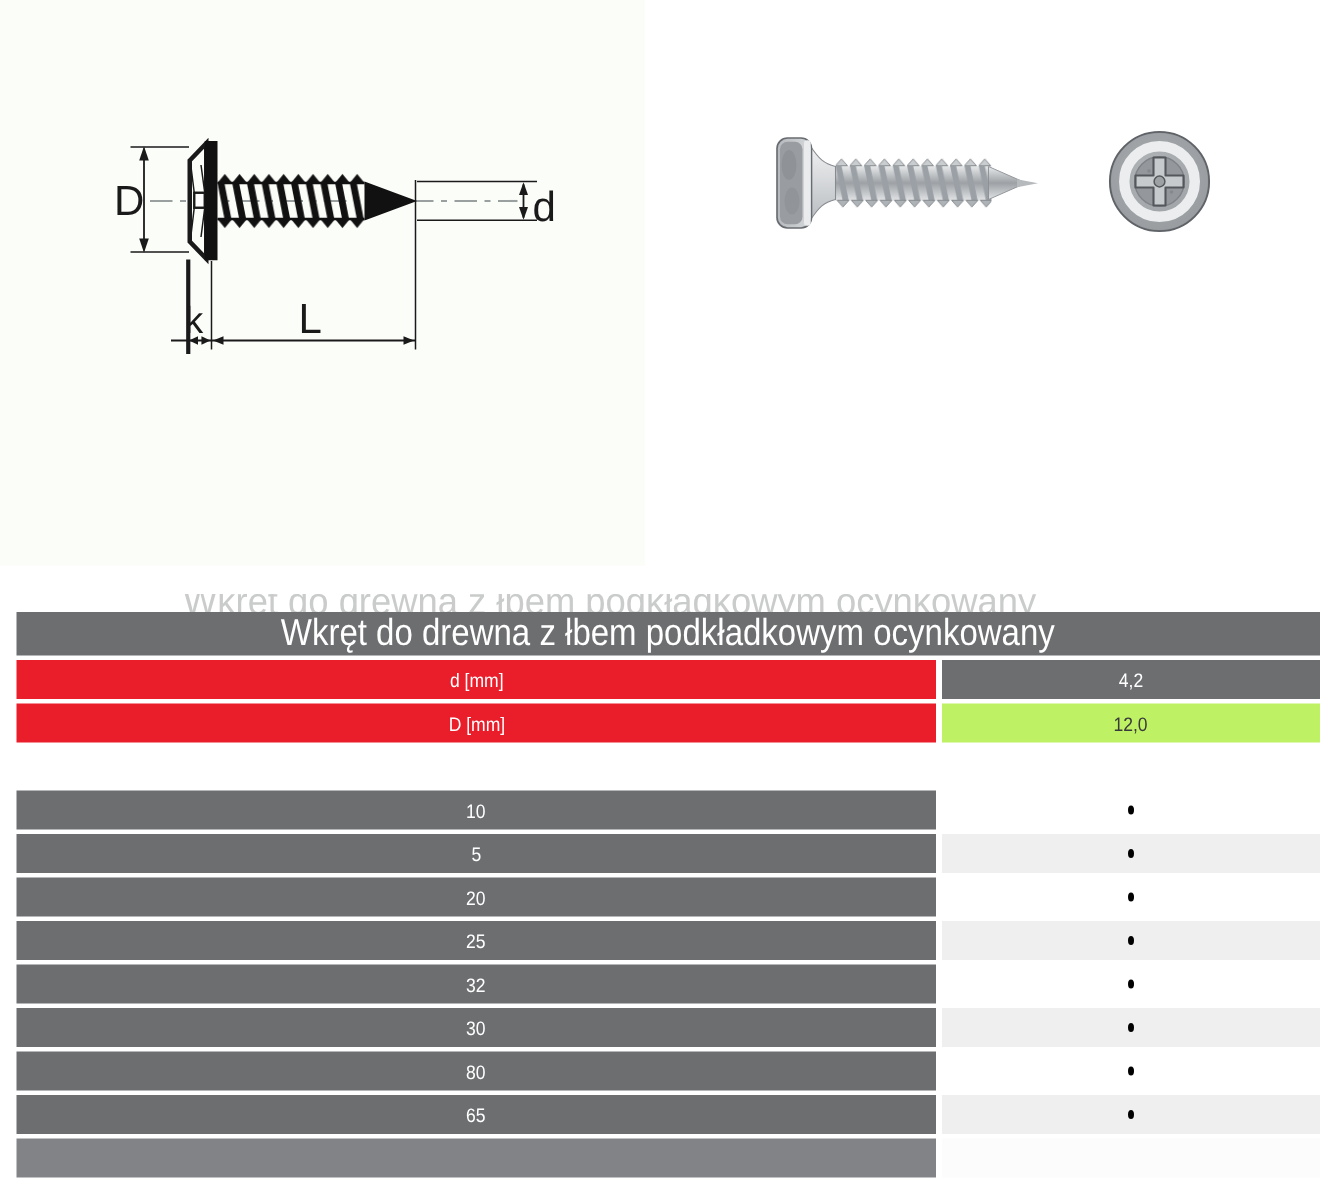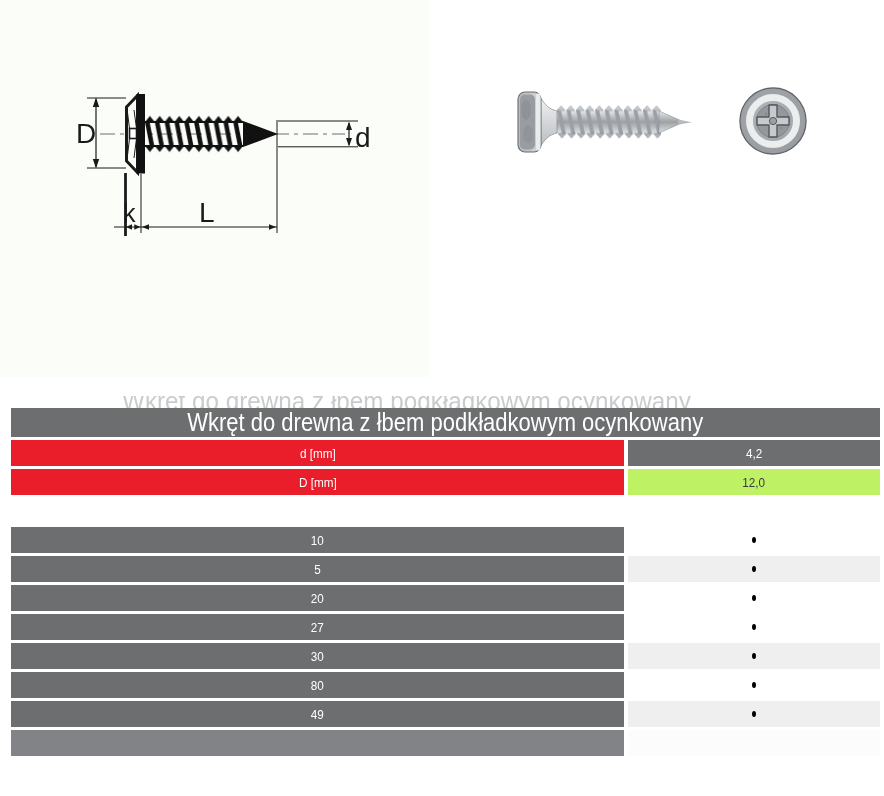--- a/index.html
+++ b/index.html
@@ -193,21 +193,29 @@
     <div class="row">
       <div class="cell left bg-dark">
           <span class="cond txt-white">20</span>
         </div>
       <div class="cell right bg-white">
           <span class="dot"></span>
         </div>
     </div>
     <div class="row">
       <div class="cell left bg-dark">
-          <span class="cond txt-white">27</span>
+          <span class="cond txt-white">25</span>
+        </div>
+      <div class="cell right bg-alt">
+          <span class="dot"></span>
+        </div>
+    </div>
+    <div class="row">
+      <div class="cell left bg-dark">
+          <span class="cond txt-white">32</span>
         </div>
       <div class="cell right bg-white">
           <span class="dot"></span>
         </div>
     </div>
     <div class="row">
       <div class="cell left bg-dark">
           <span class="cond txt-white">30</span>
         </div>
       <div class="cell right bg-alt">
@@ -217,21 +225,21 @@
     <div class="row">
       <div class="cell left bg-dark">
           <span class="cond txt-white">80</span>
         </div>
       <div class="cell right bg-white">
           <span class="dot"></span>
         </div>
     </div>
     <div class="row">
       <div class="cell left bg-dark">
-          <span class="cond txt-white">49</span>
+          <span class="cond txt-white">65</span>
         </div>
       <div class="cell right bg-alt">
           <span class="dot"></span>
         </div>
     </div>
 
     <div class="row partial">
       <div class="cell left" style="background:#828386;"></div>
       <div class="cell right" style="background:#fcfcfc;"></div>
     </div>

